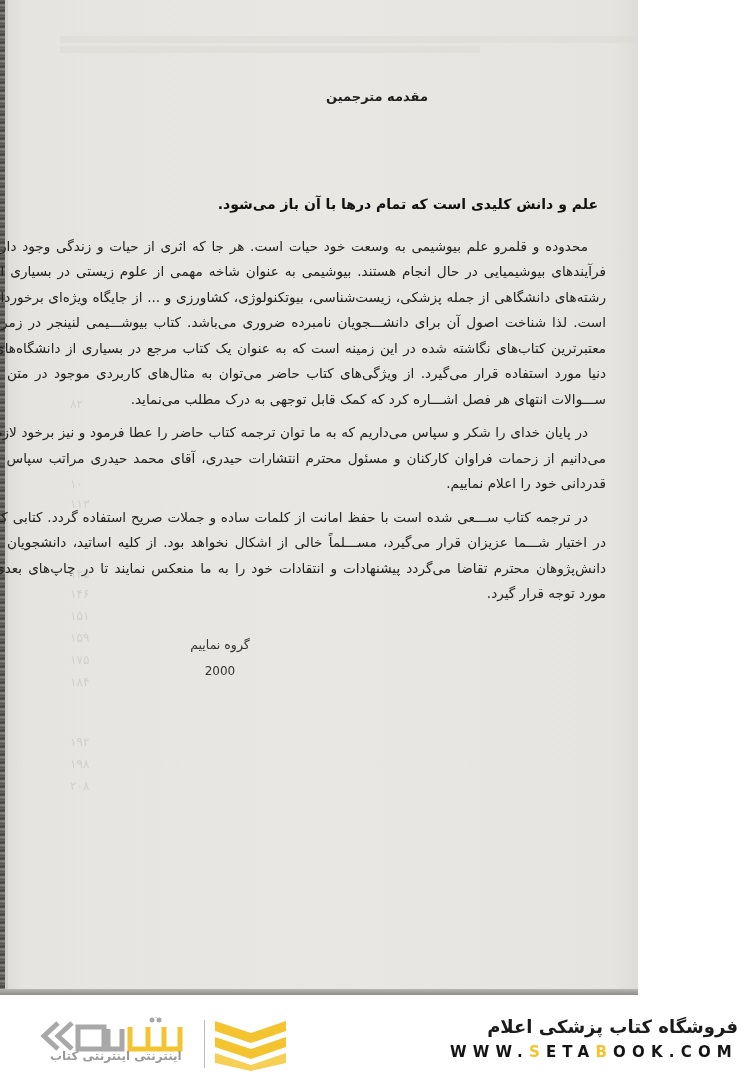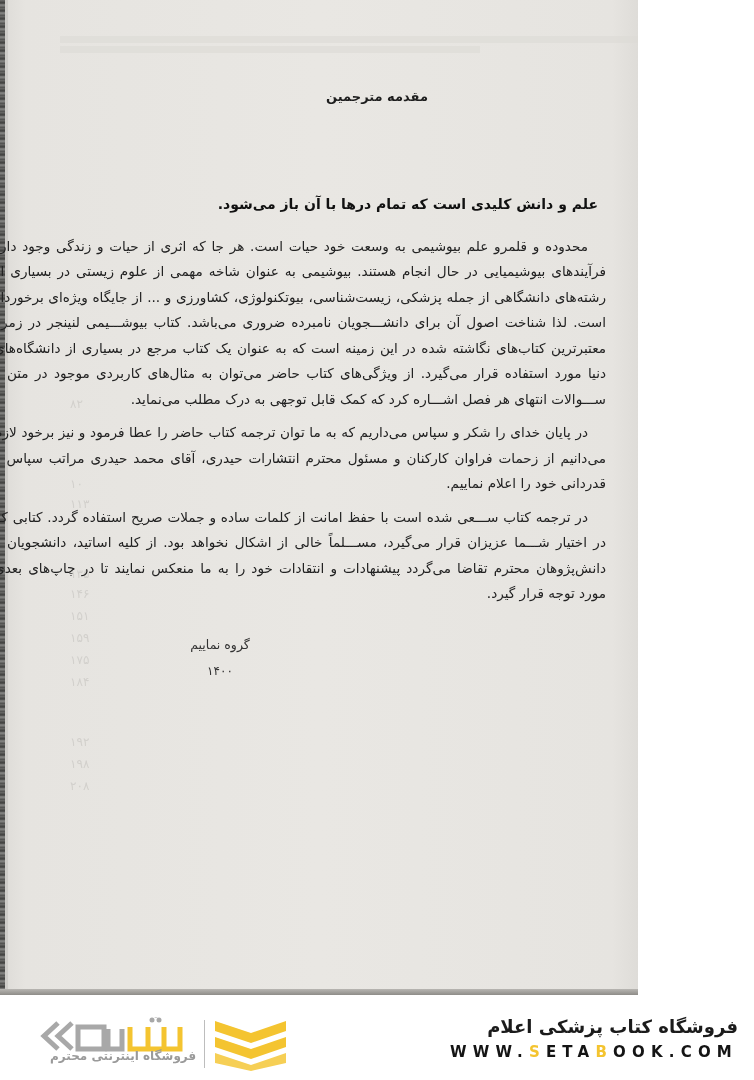--- a/index.html
+++ b/index.html
@@ -198,21 +198,21 @@
 
   <div class="text-block">
     <p class="lead">علم و دانش کلیدی است که تمام درها با آن باز می‌شود.</p>
     <p class="para">محدوده و قلمرو علم بیوشیمی به وسعت خود حیات است. هر جا که اثری از حیات و زندگی وجود دارد فرآیندهای بیوشیمیایی در حال انجام هستند. بیوشیمی به عنوان شاخه مهمی از علوم زیستی در بسیاری از رشته‌های دانشگاهی از جمله پزشکی، زیست‌شناسی، بیوتکنولوژی، کشاورزی و ... از جایگاه ویژه‌ای برخوردار است. لذا شناخت اصول آن برای دانشـــجویان نامبرده ضروری می‌باشد. کتاب بیوشـــیمی لنینجر در زمره معتبرترین کتاب‌های نگاشته شده در این زمینه است که به عنوان یک کتاب مرجع در بسیاری از دانشگاه‌های دنیا مورد استفاده قرار می‌گیرد. از ویژگی‌های کتاب حاضر می‌توان به مثال‌های کاربردی موجود در متن و ســـوالات انتهای هر فصل اشـــاره کرد که کمک قابل توجهی به درک مطلب می‌نماید.</p>
     <p class="para">در پایان خدای را شکر و سپاس می‌داریم که به ما توان ترجمه کتاب حاضر را عطا فرمود و نیز برخود لازم می‌دانیم از زحمات فراوان کارکنان و مسئول محترم انتشارات حیدری، آقای محمد حیدری مراتب سپاس و قدردانی خود را اعلام نماییم.</p>
     <p class="para">در ترجمه کتاب ســـعی شده است با حفظ امانت از کلمات ساده و جملات صریح استفاده گردد. کتابی که در اختیار شـــما عزیزان قرار می‌گیرد، مســـلماً خالی از اشکال نخواهد بود. از کلیه اساتید، دانشجویان و دانش‌پژوهان محترم تقاضا می‌گردد پیشنهادات و انتقادات خود را به ما منعکس نمایند تا در چاپ‌های بعدی مورد توجه قرار گیرد.</p>
   </div>
 
   <div class="signature">
     <div>گروه نماییم</div>
-    <div class="year">۱۴۰۰</div>
+    <div class="year">2000</div>
   </div>
 
   <div class="page-bottom-shadow"></div>
 </div>
 
 <div class="footer"></div>
 
 <svg class="logo-chevrons" viewBox="0 0 75 52">
   <polygon points="2,2 38,14 73,2 73,12 38,24 2,12" fill="#f4c430"></polygon>
   <polygon points="2,18 38,30 73,18 73,28 38,40 2,28" fill="#f4c430"></polygon>
@@ -226,16 +226,16 @@
   <polyline points="34,6 20,19 34,32" fill="none" stroke="#a8a8a8" stroke-width="5"></polyline>
 
   <path d="M40 10 h26 v22 h-26 z" fill="none" stroke="#a8a8a8" stroke-width="5"></path>
   <path d="M70 12 v20 h14 v-20" fill="none" stroke="#a8a8a8" stroke-width="5"></path>
 
   <path d="M92 10 v22 h18 v-22 M110 32 h16 v-22 M126 32 h16 v-22" fill="none" stroke="#f4c430" stroke-width="5"></path>
   <circle cx="114" cy="3" r="2.5" fill="#a8a8a8"></circle>
   <circle cx="121" cy="3" r="2.5" fill="#a8a8a8"></circle>
   <circle cx="118" cy="-2" r="2.5" fill="#a8a8a8"></circle>
 </svg>
-<div class="logo-tagline">فروشگاه اینترنتی محترم</div>
+<div class="logo-tagline">اینترنتی اینترنتی کتاب</div>
 
 <div class="store-title">فروشگاه کتاب پزشکی اعلام</div>
 <div class="store-url"><span>WWW.</span><span class="accent">S</span><span>ETA</span><span class="accent">B</span><span>OOK.COM</span></div>
 
 </body></html>

